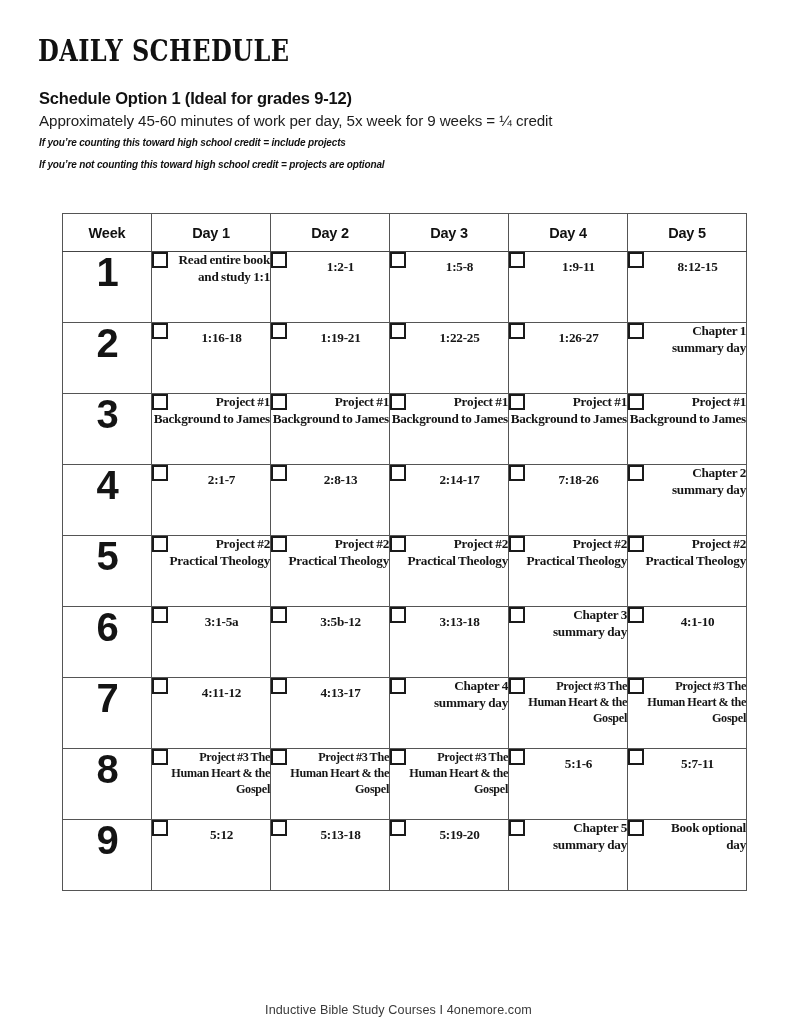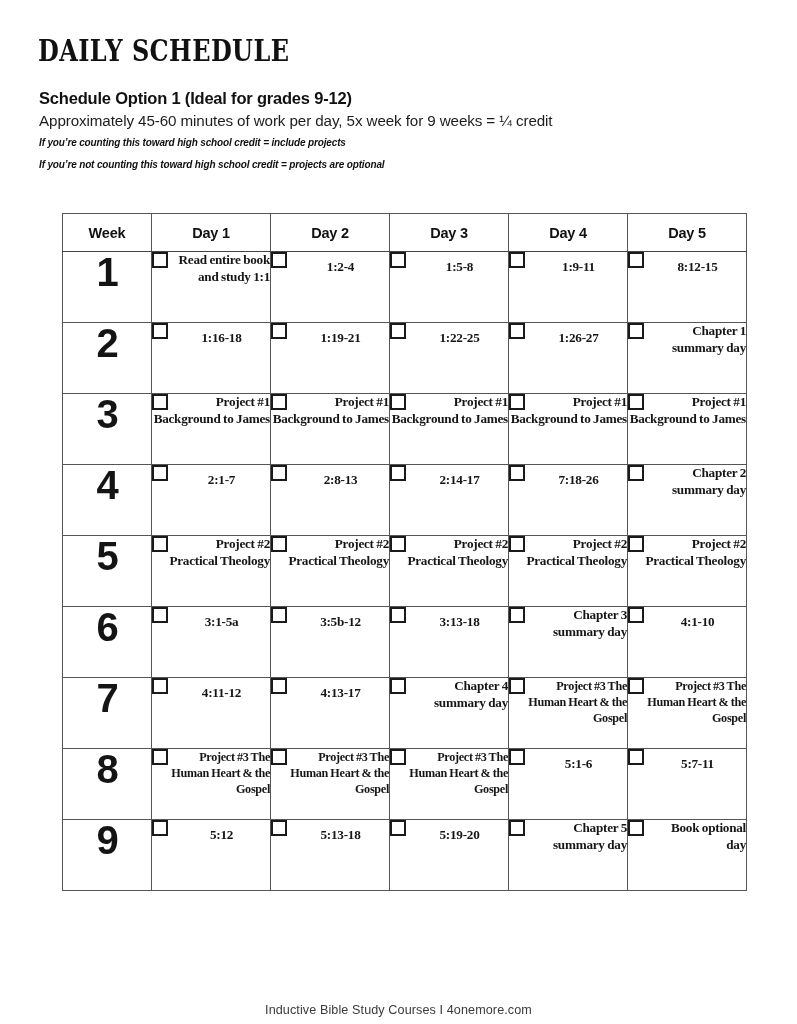--- a/index.html
+++ b/index.html
@@ -197,21 +197,21 @@
           <td class="week-cell">1</td>
           <td class="day-cell">
             <div class="cell-inner">
               <div class="checkbox"></div>
               <div class="cell-text">Read entire book and study 1:1</div>
             </div>
           </td>
           <td class="day-cell">
             <div class="cell-inner">
               <div class="checkbox"></div>
-              <div class="cell-text centered">1:2-4</div>
+              <div class="cell-text centered">1:2-1</div>
             </div>
           </td>
           <td class="day-cell">
             <div class="cell-inner">
               <div class="checkbox"></div>
               <div class="cell-text centered">1:5-8</div>
             </div>
           </td>
           <td class="day-cell">
             <div class="cell-inner">

